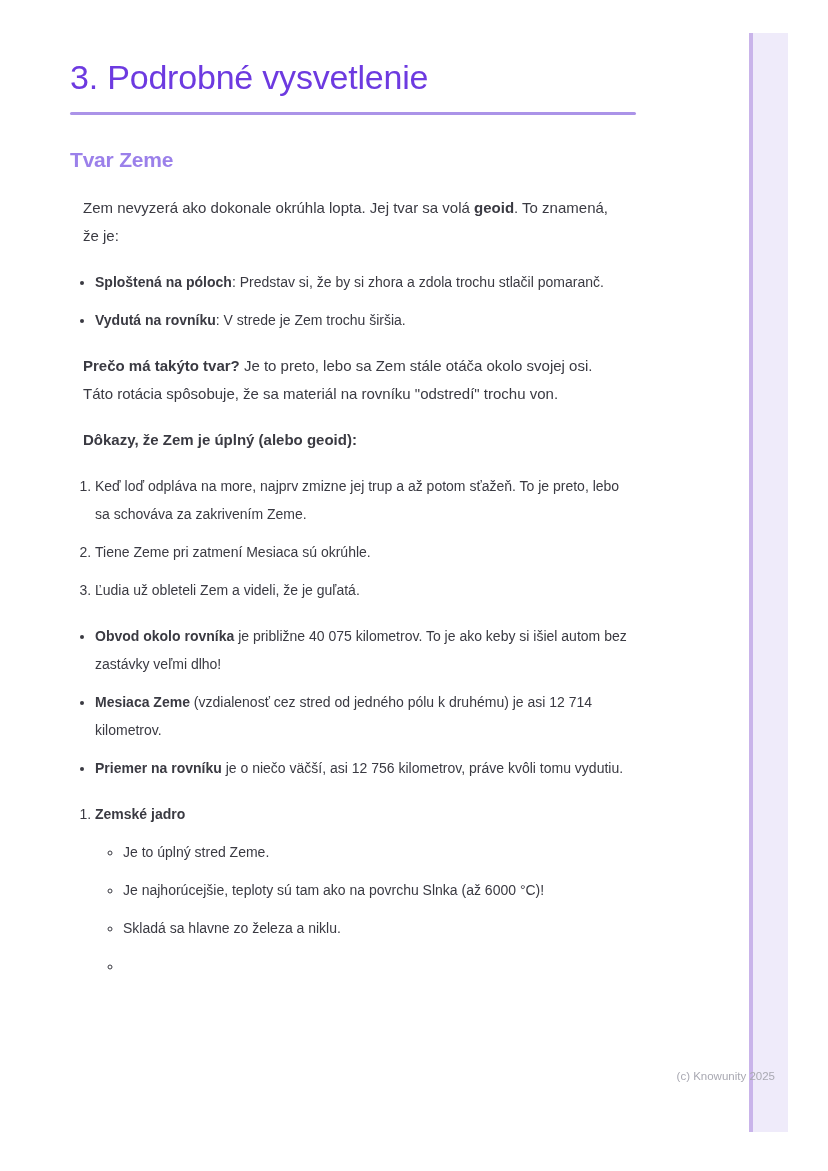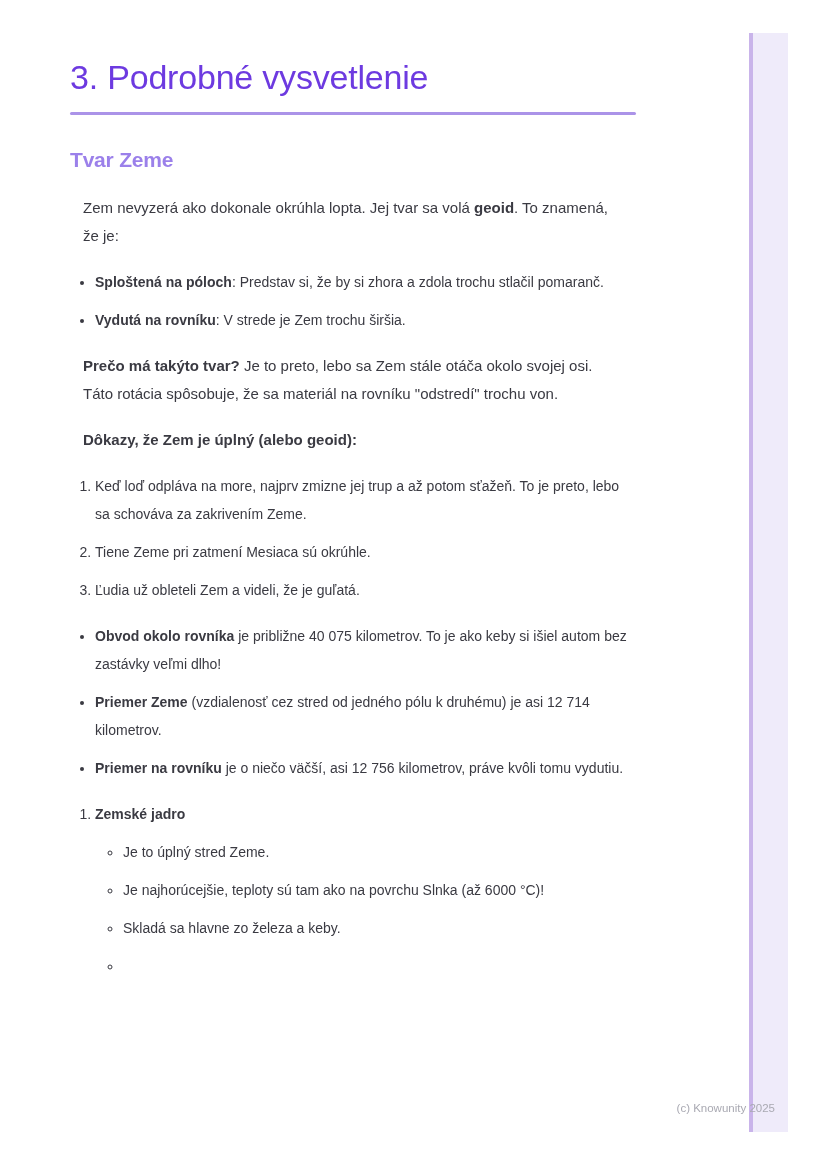--- a/index.html
+++ b/index.html
@@ -51,21 +51,21 @@
     font-size:15px;line-height:28px;
   }
   ul.bullet-list, ol.numbered-list{
     margin:18px 0;padding:0 0 0 25px;
     font-size:14px;line-height:28px;
   }
   li.list-item{margin:10px 0;}
   li.list-item > ul.bullet-list{margin:10px 0 10px 0;padding-left:28px;}
   strong{font-weight:700;}
   .footer{
-    position:absolute;right:53px;top:1101px;
+    position:absolute;right:53px;top:1069px;
     font-size:11.5px;line-height:14px;
     color:var(--footer-color);
     z-index:2;
   }
 </style>
 </head>
 <body>
 
 <div class="accent-strip"></div>
 
@@ -81,27 +81,27 @@
       </ul>
       <p class="body-paragraph"><strong>Prečo má takýto tvar?</strong><span> Je to preto, lebo sa Zem stále otáča okolo svojej osi. Táto rotácia spôsobuje, že sa materiál na rovníku "odstredí" trochu von.</span></p>
       <p class="body-paragraph"><strong>Dôkazy, že Zem je úplný (alebo geoid):</strong></p>
       <ol class="numbered-list">
         <li class="list-item"><span>Keď loď odpláva na more, najprv zmizne jej trup a až potom sťažeň. To je preto, lebo sa schováva za zakrivením Zeme.</span></li>
         <li class="list-item"><span>Tiene Zeme pri zatmení Mesiaca sú okrúhle.</span></li>
         <li class="list-item"><span>Ľudia už obleteli Zem a videli, že je guľatá.</span></li>
       </ol>
       <ul class="bullet-list">
         <li class="list-item"><strong>Obvod okolo rovníka</strong><span> je približne 40 075 kilometrov. To je ako keby si išiel autom bez zastávky veľmi dlho!</span></li>
-        <li class="list-item"><strong>Priemer Zeme</strong><span> (vzdialenosť cez stred od jedného pólu k druhému) je asi 12 714 kilometrov.</span></li>
+        <li class="list-item"><strong>Mesiaca Zeme</strong><span> (vzdialenosť cez stred od jedného pólu k druhému) je asi 12 714 kilometrov.</span></li>
         <li class="list-item"><strong>Priemer na rovníku</strong><span> je o niečo väčší, asi 12 756 kilometrov, práve kvôli tomu vydutiu.</span></li>
       </ul>
       <ol class="numbered-list">
         <li class="list-item"><strong>Zemské jadro</strong><ul class="bullet-list">
             <li class="list-item"><span>Je to úplný stred Zeme.</span></li>
             <li class="list-item"><span>Je najhorúcejšie, teploty sú tam ako na povrchu Slnka (až 6000 °C)!</span></li>
-            <li class="list-item"><span>Skladá sa hlavne zo železa a keby.</span></li>
+            <li class="list-item"><span>Skladá sa hlavne zo železa a niklu.</span></li>
             <li class="list-item"></li>
           </ul></li>
       </ol>
     </div>
 </div>
 
 <div class="footer">(c) Knowunity 2025</div>
 
 </body></html>

